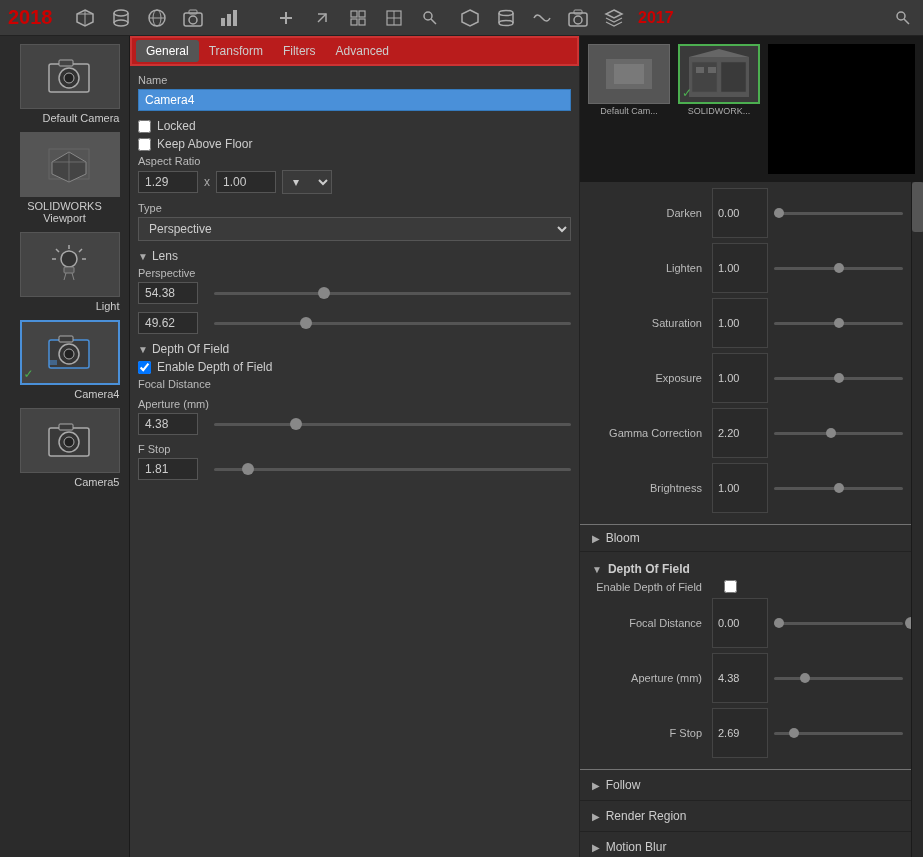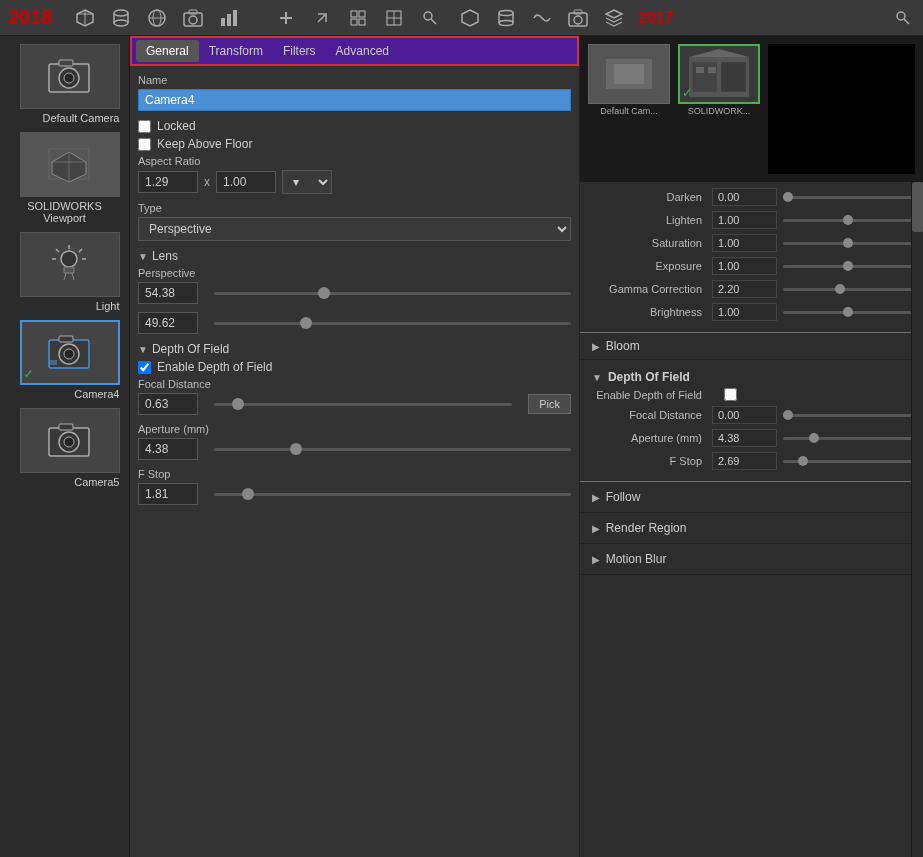--- a/index.html
+++ b/index.html
@@ -125,21 +125,21 @@
       width: 450px;
       background: #333;
       display: flex;
       flex-direction: column;
       flex-shrink: 0;
       border-right: 1px solid #222;
     }
 
     
     .tabs-bar {
-      background: #4c1d95;
+      background: #b91c1c;
       height: 30px;
       display: flex;
       align-items: center;
       padding: 0 4px;
       border: 2px solid #cc3333;
       flex-shrink: 0;
     }
     .tab {
       padding: 4px 10px;
       cursor: pointer;
@@ -325,23 +325,23 @@
       color: #bbb;
       font-size: 11px;
       text-align: right;
       padding-right: 10px;
       flex-shrink: 0;
     }
     .right-prop-input {
       background: #2a2a2a;
       border: 1px solid #444;
       color: #ccc;
-      padding: 2px 5px;
+      padding: 18px 5px;
       font-size: 11px;
-      width: 65px;
+      width: 56px;
       outline: none;
     }
     .right-slider {
       flex: 1;
       -webkit-appearance: none;
       height: 3px;
       background: #555;
       border-radius: 2px;
       margin-left: 6px;
       cursor: pointer;
@@ -712,25 +712,20 @@
         <span>Depth Of Field</span>
       </div>
 
       <div class="checkbox-row">
         <input type="checkbox" checked="" style="">
         <span>Enable Depth of Field</span>
       </div>
 
       <div class="prop-section">
         <div class="prop-label">Focal Distance</div>
-        <div class="slider-row">
-          <input class="slider-input" type="text" value="0.63" style="">
-          <input class="slider" type="range" min="0" max="10" value="0.63" step="0.01" style="">
-          <button class="pick-btn">Pick</button>
-        </div>
       </div>
 
       <div class="prop-section">
         <div class="prop-label">Aperture (mm)</div>
         <div class="slider-row">
           <input class="slider-input" type="text" value="4.38" style="">
           <input class="slider" type="range" min="0" max="20" value="4.38" step="0.01" style="">
         </div>
       </div>
 

